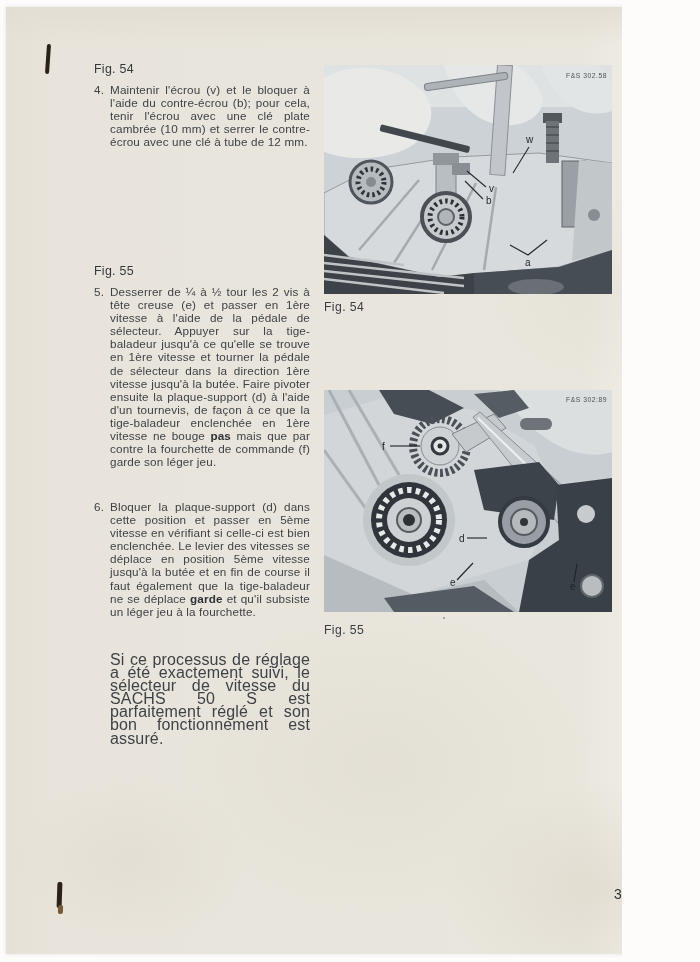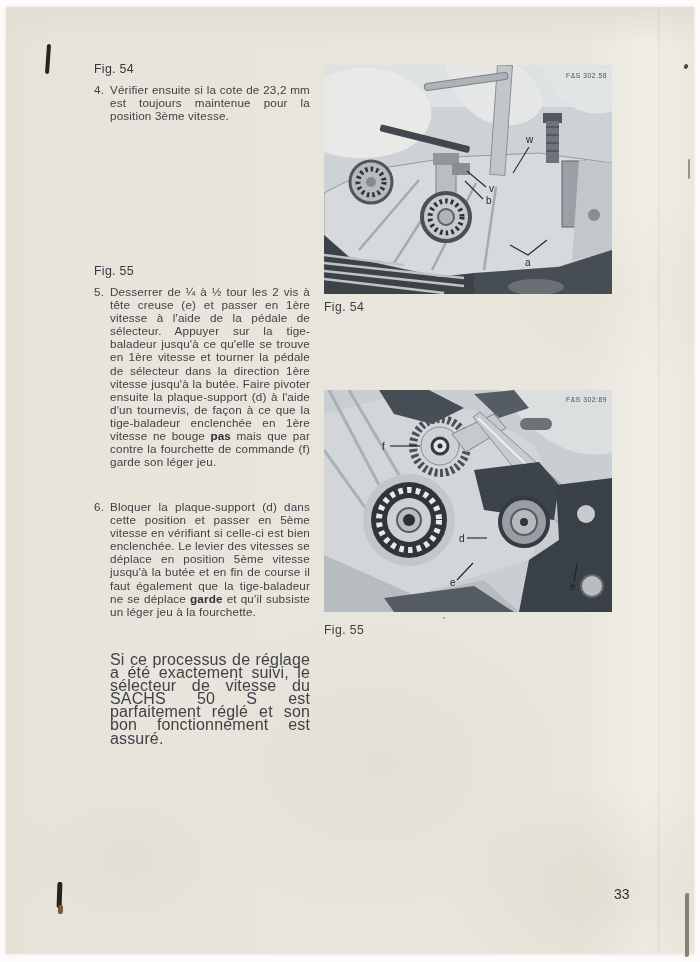--- a/index.html
+++ b/index.html
@@ -1,16 +1,16 @@
 <!DOCTYPE html>
 <html><head>
 <meta charset="utf-8">
 <style>
   html,body{margin:0;padding:0;background:#fdfcfa;}
-  .stage{position:relative;width:700px;height:962px;overflow:hidden;
+  .stage{position:relative;width:622px;height:962px;overflow:hidden;
          font-family:"Liberation Sans","DejaVu Sans",sans-serif;}
   
   .page{position:absolute;left:6px;top:7px;width:688px;height:947px;
     background:
       radial-gradient(230px 150px at 87% 93%, rgba(168,150,118,.12), transparent 70%),
       radial-gradient(300px 220px at 55% 80%, rgba(160,148,124,.07), transparent 70%),
       radial-gradient(170px 120px at 18% 90%, rgba(150,135,110,.06), transparent 70%),
       radial-gradient(200px 140px at 90% 30%, rgba(150,140,118,.05), transparent 70%),
       linear-gradient(180deg, #e3ded3 0%, rgba(227,222,211,0) 4%),
       linear-gradient(90deg, #e5e1d7 0%, #e8e4db 7%, #e9e6dd 84%, #f1eee8 93%, #eae7df 100%);
@@ -58,21 +58,21 @@
     <div class="speck" style="left:678px;top:57px;width:4px;height:5px;transform:rotate(25deg)"></div>
     <div class="speck" style="left:437px;top:610px;width:2px;height:2px;opacity:.5"></div>
     <div class="sliver"></div>
     <div class="tear"></div>
 
     <div class="figh" style="top:55px">Fig. 54</div>
 
     <div class="step" style="top:76px">
       <span class="num">4.</span>
       <div class="body">
-        <p>Vérifier ensuite si la cote de 23,2 mm est toujours maintenue pour la position 3ème vitesse.</p>
+        <p>Maintenir l'écrou (v) et le bloquer à l'aide du contre-écrou (b); pour cela, tenir l'écrou avec une clé plate cambrée (10 mm) et serrer le contre-écrou avec une clé à tube de 12 mm.</p>
       </div>
     </div>
 
     <div class="figh" style="top:257px">Fig. 55</div>
 
     <div class="step" style="top:278px">
       <span class="num">5.</span>
       <div class="body">
         <p>Desserrer de ¼ à ½ tour les 2 vis à tête creuse (e) et passer en 1ère vitesse à l'aide de la pédale de sélecteur. Appuyer sur la tige-baladeur jusqu'à ce qu'elle se trouve en 1ère vitesse et tourner la pédale de sélecteur dans la direction 1ère vitesse jusqu'à la butée. Faire pivoter ensuite la plaque-support (d) à l'aide d'un tournevis, de façon à ce que la tige-baladeur enclenchée en 1ère vitesse ne bouge <b>pas</b> mais que par contre la fourchette de commande (f) garde son léger jeu.</p>
       </div>

